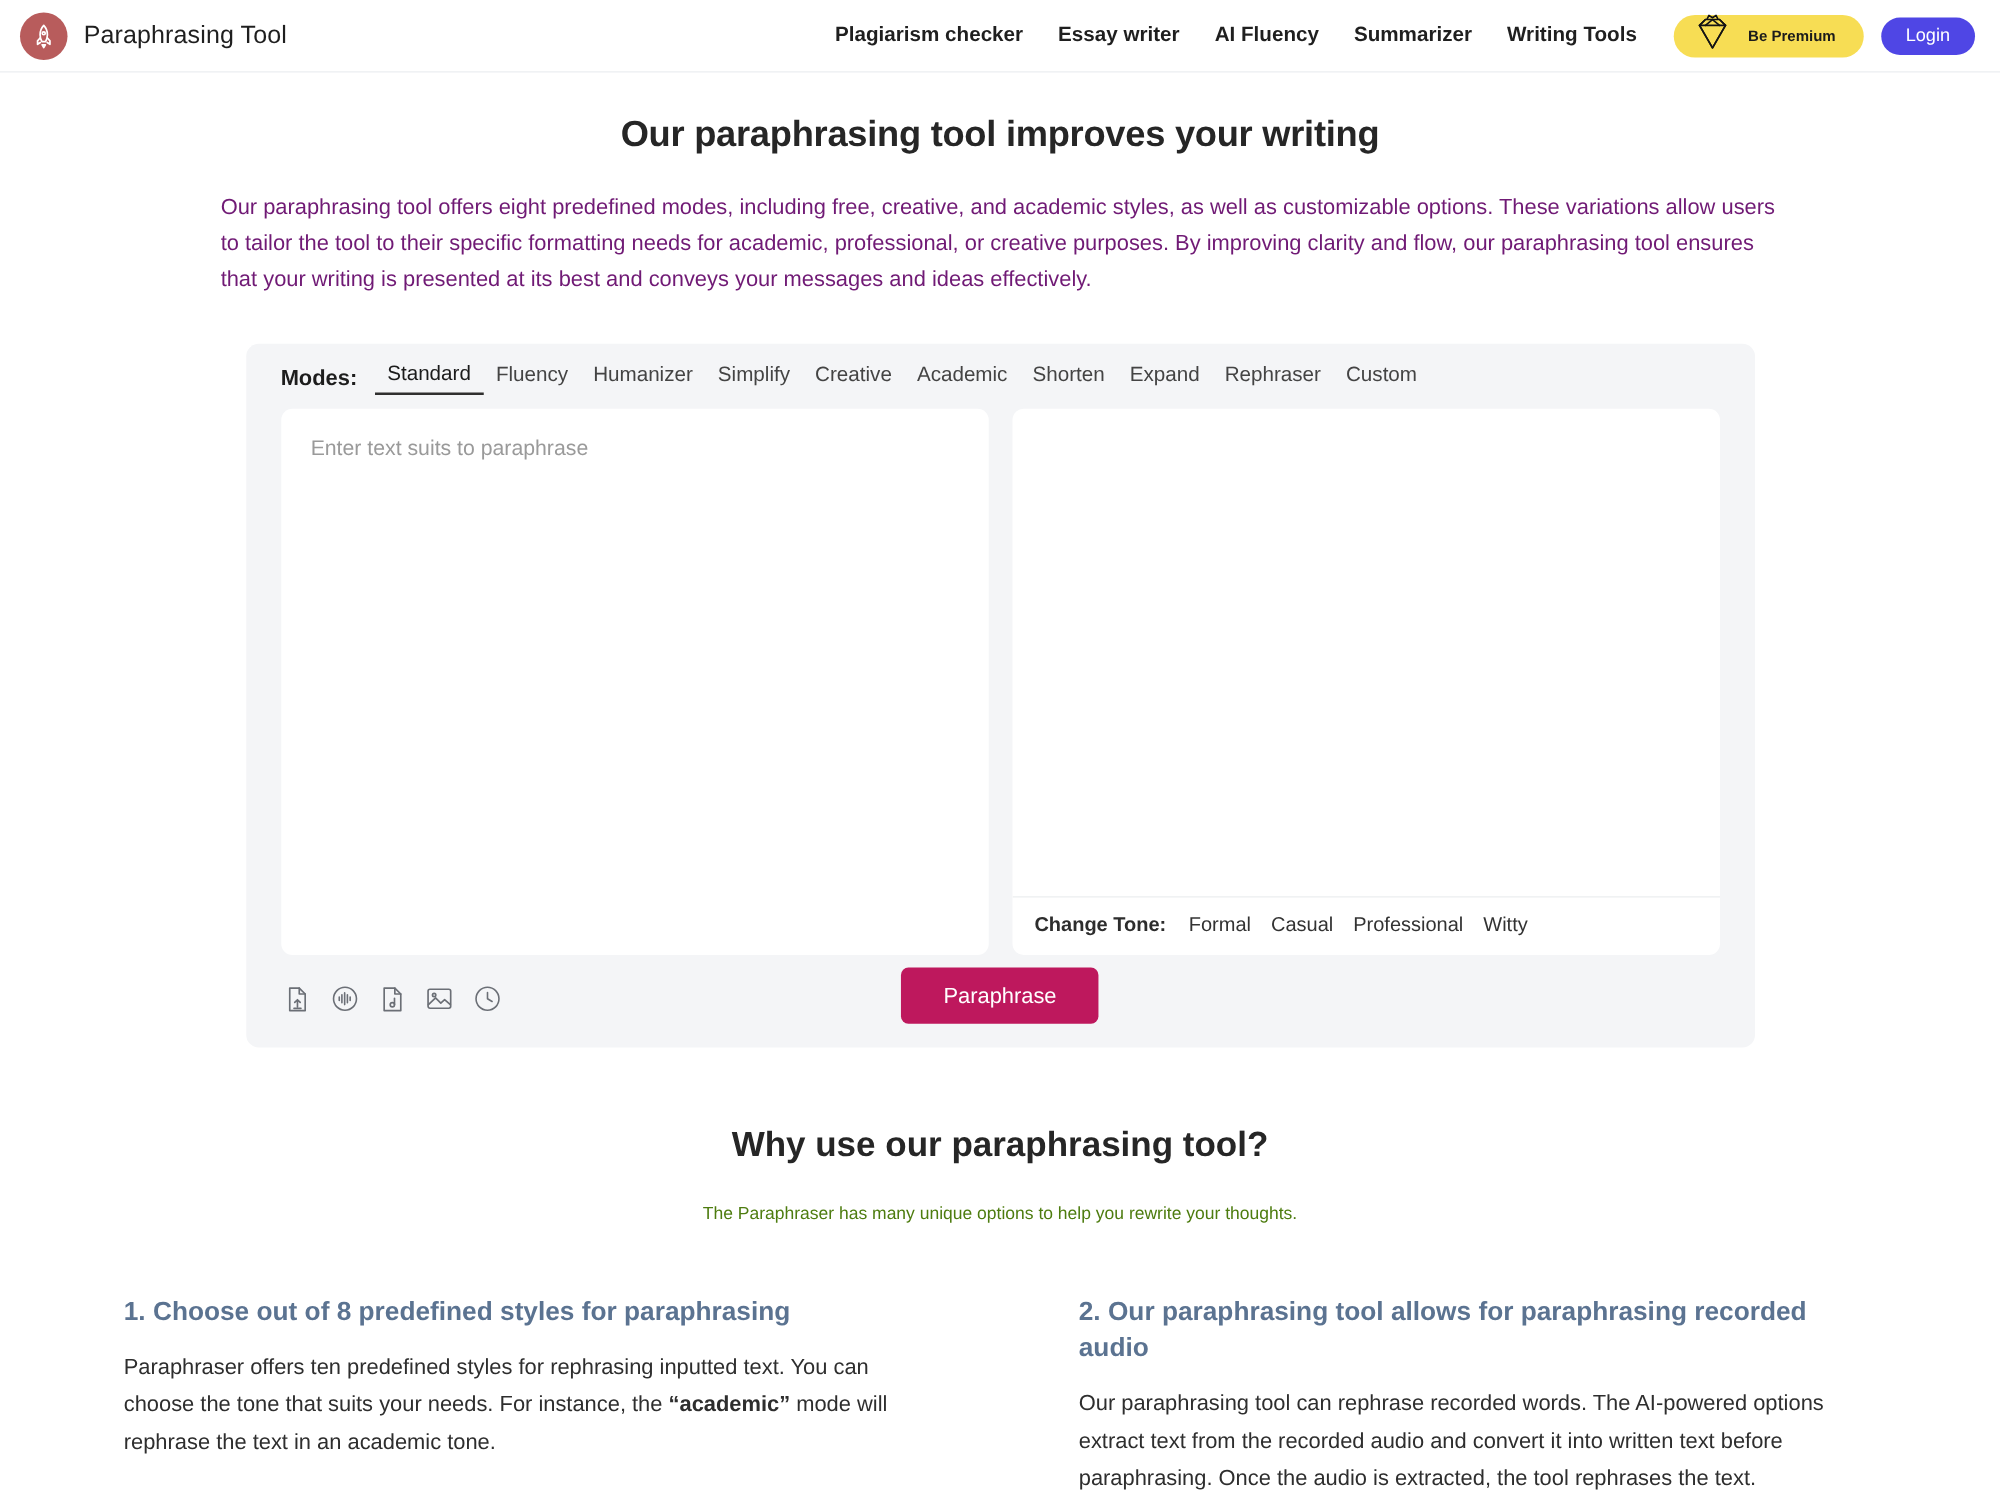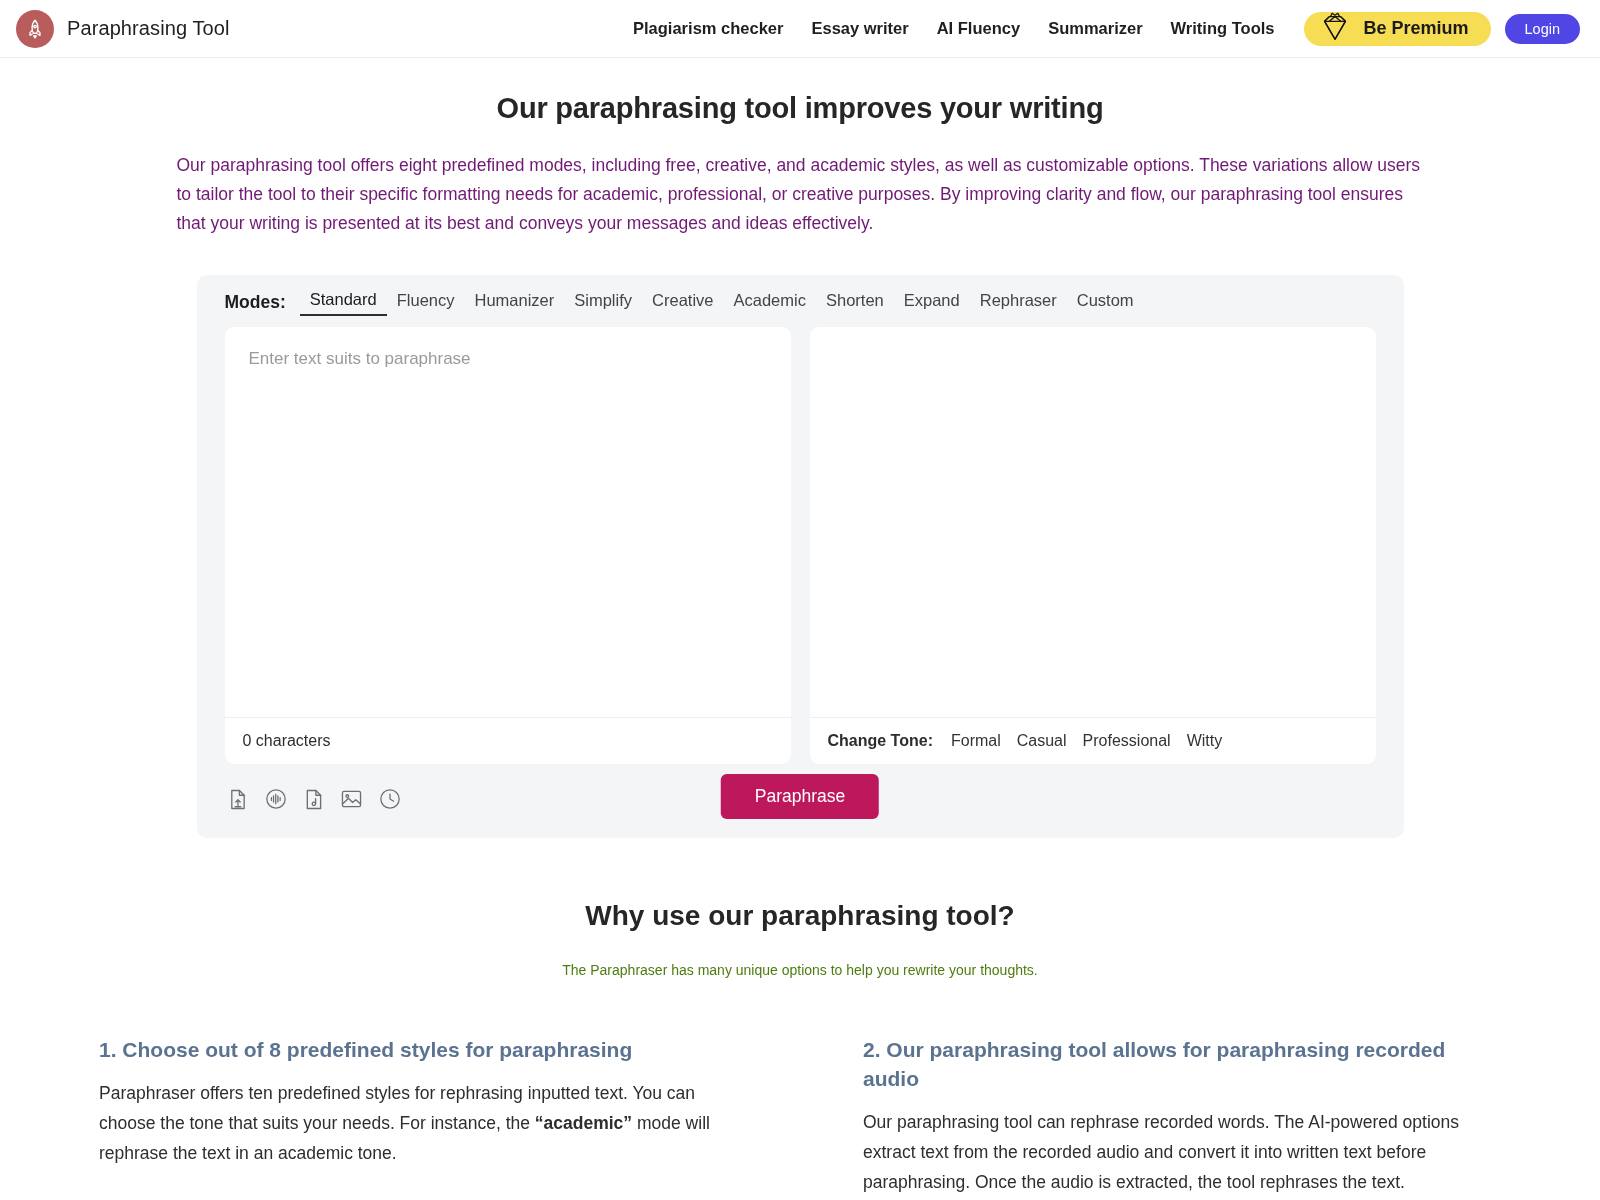--- a/index.html
+++ b/index.html
@@ -52,21 +52,21 @@
     margin-left: 16px;
     height: 34px;
     background: #f7dd54;
     border-radius: 17px;
     display: flex; align-items: center;
     padding: 0 22px 0 12px;
     gap: 9px;
     cursor: pointer;
     position: relative;
   }
-  .premium-label { font-size: 18px; font-weight: 700; color: #1b1b1b; white-space: nowrap; }
+  .premium-label { font-size: 12px; font-weight: 700; color: #1b1b1b; white-space: nowrap; }
 
   .login-btn {
     margin-left: 14px;
     height: 30px;
     background: #4f46e5;
     border-radius: 15px;
     display: flex; align-items: center; justify-content: center;
     padding: 0 20px;
     color: #ffffff;
     font-size: 14.5px;
@@ -295,23 +295,20 @@
         <span class="mode">Expand</span>
         <span class="mode">Rephraser</span>
         <span class="mode">Custom</span>
       </div>
 
       <div class="editors">
 
         <div class="panel">
           <div class="panel-body">
             <span class="placeholder">Enter text suits to paraphrase</span>
-          </div>
-          <div class="panel-foot">
-            <span>0 characters</span>
           </div>
         </div>
 
         <div class="panel">
           <div class="panel-body"></div>
           <div class="panel-foot">
             <span class="tone-label">Change Tone:</span>
             <span class="tone-opt">Formal</span>
             <span class="tone-opt">Casual</span>
             <span class="tone-opt">Professional</span>

